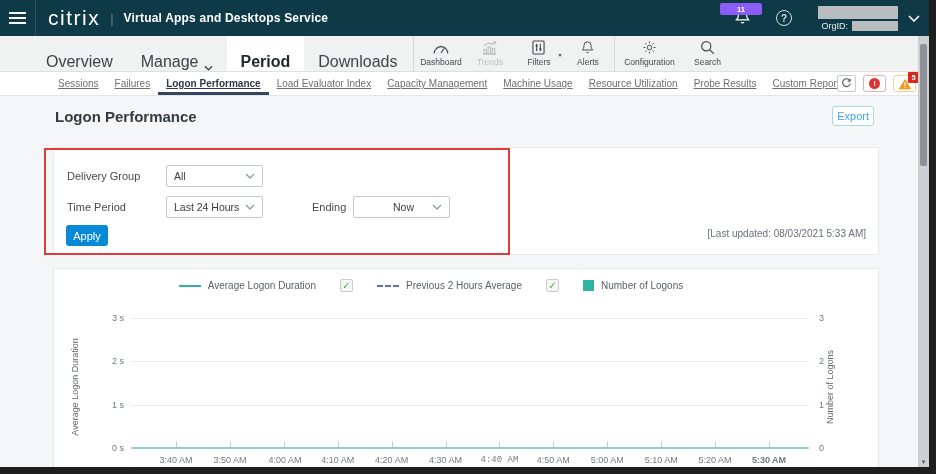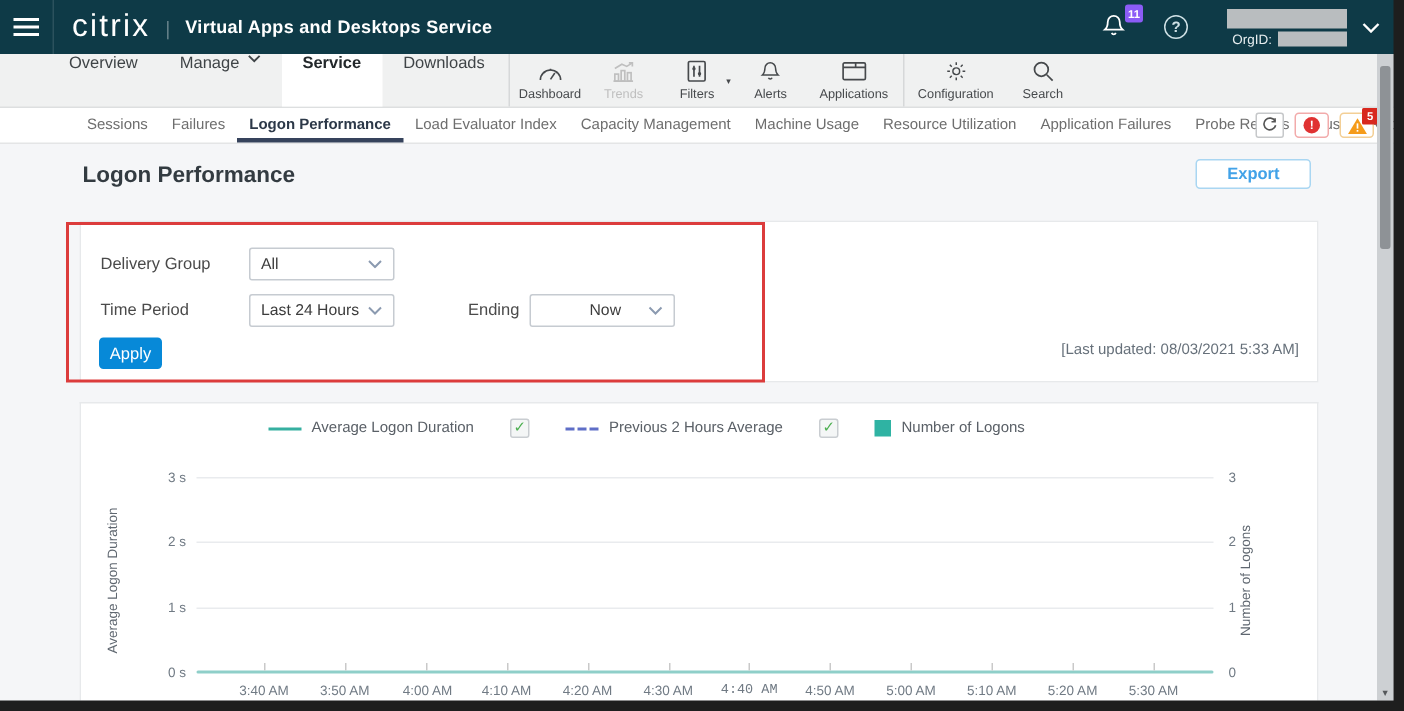--- a/index.html
+++ b/index.html
@@ -8,59 +8,59 @@
 
   
   .header { position:absolute; top:0; left:0; width:936px; height:36px; background:#0E3A47; display:flex; align-items:center; color:#fff; z-index:20; }
   .hamburger { width:36px; height:36px; display:flex; flex-direction:column; justify-content:center; align-items:center; gap:3px; cursor:pointer; border-right:1px solid rgba(255,255,255,.12); }
   .hamburger i { display:block; width:17px; height:2px; background:#fff; }
   .brand { font-size:21px; font-weight:400; letter-spacing:1.5px; margin-left:12px; }
   .hsep { color:rgba(255,255,255,.35); margin:0 10px; font-size:13px; }
   .app-title { font-size:12px; font-weight:700; letter-spacing:.2px; }
   .hspacer { flex:1; }
   .bell-wrap { position:relative; width:20px; height:20px; margin-right:22px; }
-  .badge-orange { position:absolute; top:-5px; right:-8px; min-width:12px; height:12px; background:#8b5cf6; color:#fff; font-size:7.5px; font-weight:700; display:flex; align-items:center; justify-content:center; border-radius:2px; padding:0 2px; }
+  .badge-orange { position:absolute; top:-5px; right:-8px; min-width:12px; height:12px; background:#8b5cf6; color:#fff; font-size:7.5px; font-weight:700; display:flex; align-items:center; justify-content:center; border-radius:2px; padding:0 17px; }
   .help-circle { width:16px; height:16px; border:1.5px solid #CFE0E5; border-radius:50%; color:#CFE0E5; font-size:10px; font-weight:700; display:flex; align-items:center; justify-content:center; margin-right:26px; }
   .account { display:flex; flex-direction:column; align-items:flex-end; gap:2px; margin-right:10px; }
   .redact1 { width:80px; height:13px; background:#B9BDBF; }
   .orgid-row { display:flex; align-items:center; gap:4px; }
   .orgid-label { font-size:9px; color:#E6EDEF; }
   .redact2 { width:46px; height:10px; background:#B9BDBF; }
   .header .chev { margin-right:16px; }
 
   
   .nav { position:absolute; top:36px; left:0; width:936px; height:36px; background:#F0F1F1; border-bottom:1px solid #DDDFE0; display:flex; align-items:stretch; z-index:15; }
   .nav-tabs { display:flex; align-items:stretch; margin-left:32px; }
-  .nav-tab { display:flex; align-items:flex-start; gap:5px; padding:0 14px; font-size:11px; color:#3F4447; cursor:pointer; }
+  .nav-tab { display:flex; align-items:flex-end; gap:5px; padding:0 14px; font-size:16px; color:#3F4447; cursor:pointer; }
   .nav-tab.active { background:#fff; font-weight:700; color:#23282B; }
   .vdiv { width:1px; background:#D6D8D9; margin:0 2px; }
   .tool { position:relative; width:49px; display:flex; flex-direction:column; align-items:center; justify-content:center; gap:2px; color:#46494C; cursor:pointer; }
   .tool .ticon { height:15px; display:flex; align-items:center; }
   .tool .tlabel { font-size:8.5px; }
   .tool.disabled { color:#BFBFBF; cursor:default; }
   .tool.wide { width:64px; }
   .tool-caret { position:absolute; right:2px; bottom:13px; font-size:6px; color:#46494C; }
 
   
   .subnav { position:absolute; top:72px; left:0; width:936px; height:24px; background:#fff; border-bottom:1px solid #E4E5E6; display:flex; align-items:stretch; z-index:14; }
   .subnav-tabs { display:flex; align-items:stretch; margin-left:50px; }
-  .subnav-tab { display:flex; align-items:center; padding:0 8px; font-size:10px; color:#6E6E6E; cursor:pointer; white-space:nowrap; }
+  .subnav-tab { display:flex; align-items:center; padding:0 8px; font-size:10px; color:#6E6E6E; cursor:pointer; white-space:nowrap;text-decoration:underline; }
   .subnav-tab.active { color:#2C3848; font-weight:700; box-shadow: inset 0 -3px 0 #36435C; }
   .subnav-actions { position:absolute; right:20px; top:3px; display:flex; gap:7px; }
   .sq-btn { width:19px; height:17px; border:1px solid #C6C8CA; border-radius:2px; background:#fff; display:flex; align-items:center; justify-content:center; cursor:pointer; color:#555; }
   .alert-btn { position:relative; width:23px; height:17px; border-radius:3px; background:#fff; display:flex; align-items:center; justify-content:center; cursor:pointer; }
   .alert-btn.err { border:1px solid #F2ABAB; }
   .alert-btn.warn { border:1px solid #F3CF96; }
   .err-circle { width:11px; height:11px; background:#E03232; border-radius:50%; color:#fff; font-size:8px; font-weight:700; display:flex; align-items:center; justify-content:center; }
   .warn-badge { position:absolute; top:-4px; right:-4px; width:11px; height:11px; background:#D8281E; color:#fff; font-size:7.5px; font-weight:700; display:flex; align-items:center; justify-content:center; border-radius:1px; }
 
   
   .main { position:absolute; top:96px; left:0; width:936px; height:378px; background:#F5F6F8; }
   .page-title { position:absolute; left:55px; top:12px; font-size:15px; font-weight:700; color:#333B41; }
-  .export-btn { position:absolute; right:62px; top:10px; height:20px; padding:0 20px; background:#fff; border:1px solid #A9D6F2; border-radius:3px; color:#41A2E8; font-size:11px; display:flex; align-items:center; cursor:pointer;font-weight:bold; }
+  .export-btn { position:absolute; right:62px; top:10px; height:20px; padding:0 4px; background:#fff; border:1px solid #A9D6F2; border-radius:3px; color:#41A2E8; font-size:11px; display:flex; align-items:center; cursor:pointer; }
 
   .filter-card { position:absolute; left:53px; right:57px; top:51px; height:108px; background:#fff; border:1px solid #E7E9EB; }
   .f-label { position:absolute; font-size:11px; color:#4A4A4A; }
   .select { position:absolute; height:22px; width:97px; background:#fff; border:1px solid #C6CBD1; border-radius:2px; display:flex; align-items:center; justify-content:space-between; padding:0 7px; font-size:10.5px; color:#3C3C3C; cursor:pointer; }
   .apply-btn { position:absolute; left:12px; top:77px; width:42px; height:21px; background:#0789D8; border:none; border-radius:3px; color:#fff; font-size:11px; font-family:"Liberation Sans",sans-serif; cursor:pointer; }
   .last-updated { position:absolute; right:12px; top:80px; font-size:10px; color:#66707A; }
   .red-rect { position:absolute; left:44px; top:52px; width:466px; height:107px; border:2px solid #DC3C3C; z-index:6; pointer-events:none; }
 
   .chart-card { position:absolute; left:53px; right:57px; top:172px; bottom:7px; background:#fff; border:1px solid #E7E9EB; border-bottom:none; overflow:hidden; }
   .legend { position:absolute; top:10px; left:0; right:70px; display:flex; align-items:center; justify-content:center; gap:24px; }
@@ -132,21 +132,21 @@
         </div>
       <div class="nav-tab">
         <span>Manage</span>
         <span>
             <svg width="9" height="6" viewBox="0 0 10 6" fill="none" stroke="#3F4447" stroke-width="1.4">
               <path d="M1 1l4 4 4-4"></path>
             </svg>
           </span>
       </div>
       <div class="nav-tab active">
-          <span>Service</span>
+          <span>Period</span>
         </div>
       <div class="nav-tab">
           <span>Downloads</span>
         </div>
     </div>
     <div class="vdiv"></div>
 
     <div class="tool">
       <span class="ticon">
         <svg width="18" height="14" viewBox="0 0 20 15" fill="none" stroke="#46494C" stroke-width="1.2">
@@ -183,29 +183,20 @@
       <span class="tool-caret">▾</span>
     </div>
     <div class="tool">
       <span class="ticon">
         <svg width="15" height="15" viewBox="0 0 20 20" fill="none" stroke="#46494C" stroke-width="1.3">
             <path d="M10 2.5a4.7 4.7 0 0 0-4.7 4.7c0 3.6-1.2 5.1-2.3 6.1h14c-1.1-1-2.3-2.5-2.3-6.1A4.7 4.7 0 0 0 10 2.5z"></path>
             <path d="M8.4 15.8a1.7 1.7 0 0 0 3.2 0"></path>
           </svg>
       </span>
       <span class="tlabel">Alerts</span>
-    </div>
-    <div class="tool" style="width:62px">
-      <span class="ticon">
-        <svg width="17" height="13" viewBox="0 0 18 14" fill="none" stroke="#46494C" stroke-width="1.2">
-            <rect x="1" y="1" width="16" height="12" rx="1"></rect>
-            <path d="M1 4.2h16M10 1v3.2"></path>
-          </svg>
-      </span>
-      <span class="tlabel">Applications</span>
     </div>
     <div class="vdiv"></div>
     <div class="tool wide">
       <span class="ticon">
         <svg width="15" height="15" viewBox="0 0 20 20" fill="none" stroke="#46494C" stroke-width="1.3">
             <circle cx="10" cy="10" r="3"></circle>
             <path d="M10 2v2.4M10 15.6V18M2 10h2.4M15.6 10H18M4.3 4.3l1.7 1.7M14 14l1.7 1.7M15.7 4.3L14 6M6 14l-1.7 1.7"></path>
           </svg>
       </span>
       <span class="tlabel">Configuration</span>
@@ -223,21 +214,20 @@
 
   <div class="subnav">
     <div class="subnav-tabs">
         <div class="subnav-tab">Sessions</div>
         <div class="subnav-tab">Failures</div>
         <div class="subnav-tab active">Logon Performance</div>
         <div class="subnav-tab">Load Evaluator Index</div>
         <div class="subnav-tab">Capacity Management</div>
         <div class="subnav-tab">Machine Usage</div>
         <div class="subnav-tab">Resource Utilization</div>
-        <div class="subnav-tab">Application Failures</div>
         <div class="subnav-tab">Probe Results</div>
         <div class="subnav-tab">Custom Reports</div>
       </div>
     <div class="subnav-actions">
       <div class="sq-btn">
         <span>
           <svg width="11" height="11" viewBox="0 0 14 14" fill="none" stroke="#555" stroke-width="1.4">
               <path d="M11.5 3.5A5 5 0 1 0 12 7"></path>
               <path d="M11.5 1v3h-3"></path>
             </svg>
@@ -346,21 +336,21 @@
           <div class="xlabel" style="left: 445.455px; top: 186px; font-family: Liberation Mono, monospace;">4:40 AM</div>
           <div class="xtick" style="left: 499.364px; top: 173px;"></div>
           <div class="xlabel" style="left: 499.364px; top: 186px;">4:50 AM</div>
           <div class="xtick" style="left: 553.273px; top: 173px;"></div>
           <div class="xlabel" style="left: 553.273px; top: 186px;">5:00 AM</div>
           <div class="xtick" style="left: 607.182px; top: 173px;"></div>
           <div class="xlabel" style="left: 607.182px; top: 186px;">5:10 AM</div>
           <div class="xtick" style="left: 661.091px; top: 173px;"></div>
           <div class="xlabel" style="left: 661.091px; top: 186px;">5:20 AM</div>
           <div class="xtick" style="left: 715px; top: 173px;"></div>
-          <div class="xlabel" style="left: 715px; top: 186px;">5:30 AM</div>
+          <div class="xlabel" style="left: 715px; top: 186px; font-weight: bold;">5:30 AM</div>
         </div>
     </div>
   </div>
 
   <div class="scroll-track">
     <div class="scroll-thumb"></div>
     <div class="scroll-arrow">▾</div>
   </div>
   <div class="frame-right"></div>
   <div class="frame-bottom"></div>

